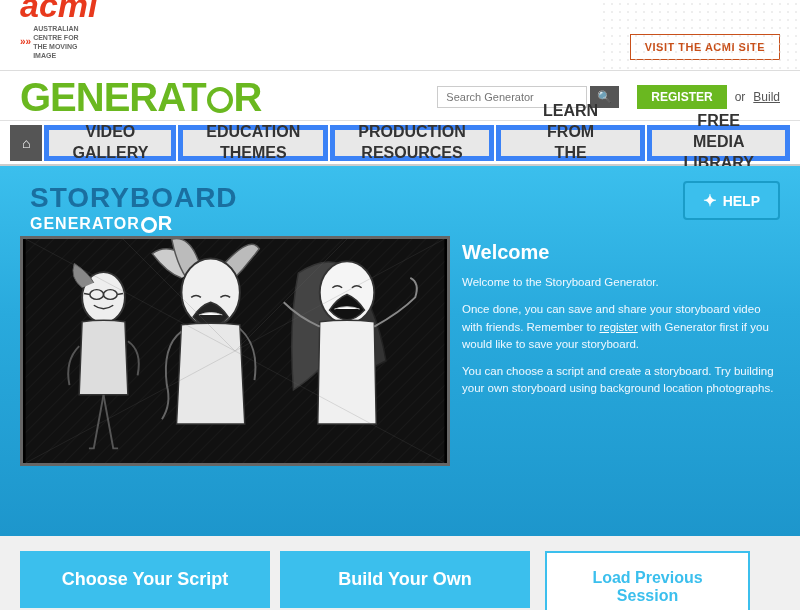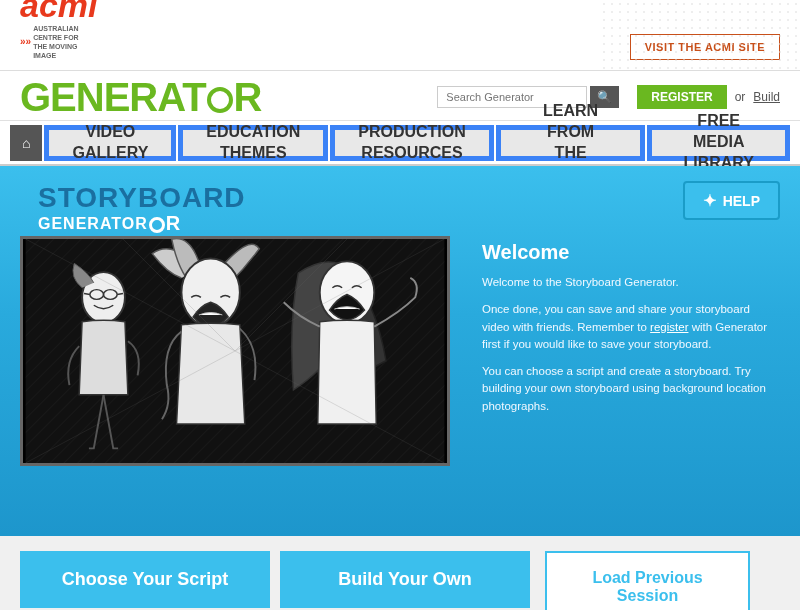--- a/index.html
+++ b/index.html
@@ -119,21 +119,20 @@
       padding: 15px 20px 15px;
       position: relative;
       min-height: 370px;
     }
 
     
     .sb-title {
       position: absolute;
       top: 18px;
       left: 30px;
-      margin-left: 8px;
     }
     .sb-title .sb-top {
       font-size: 28px;
       font-weight: 900;
       color: #1a6fa0;
       text-transform: uppercase;
       letter-spacing: 1px;
       line-height: 1;
     }
     .sb-title .sb-bottom {
@@ -158,21 +157,21 @@
       cursor: pointer;
       display: flex;
       align-items: center;
       gap: 6px;
       border-radius: 4px;
     }
 
     
     .content-row {
       display: flex;
-      gap: 32px;
+      gap: 12px;
       margin-top: 55px;
     }
 
     
     .image-panel {
       width: 430px;
       height: 230px;
       background: #fff;
       border: 3px solid #666;
       overflow: hidden;

